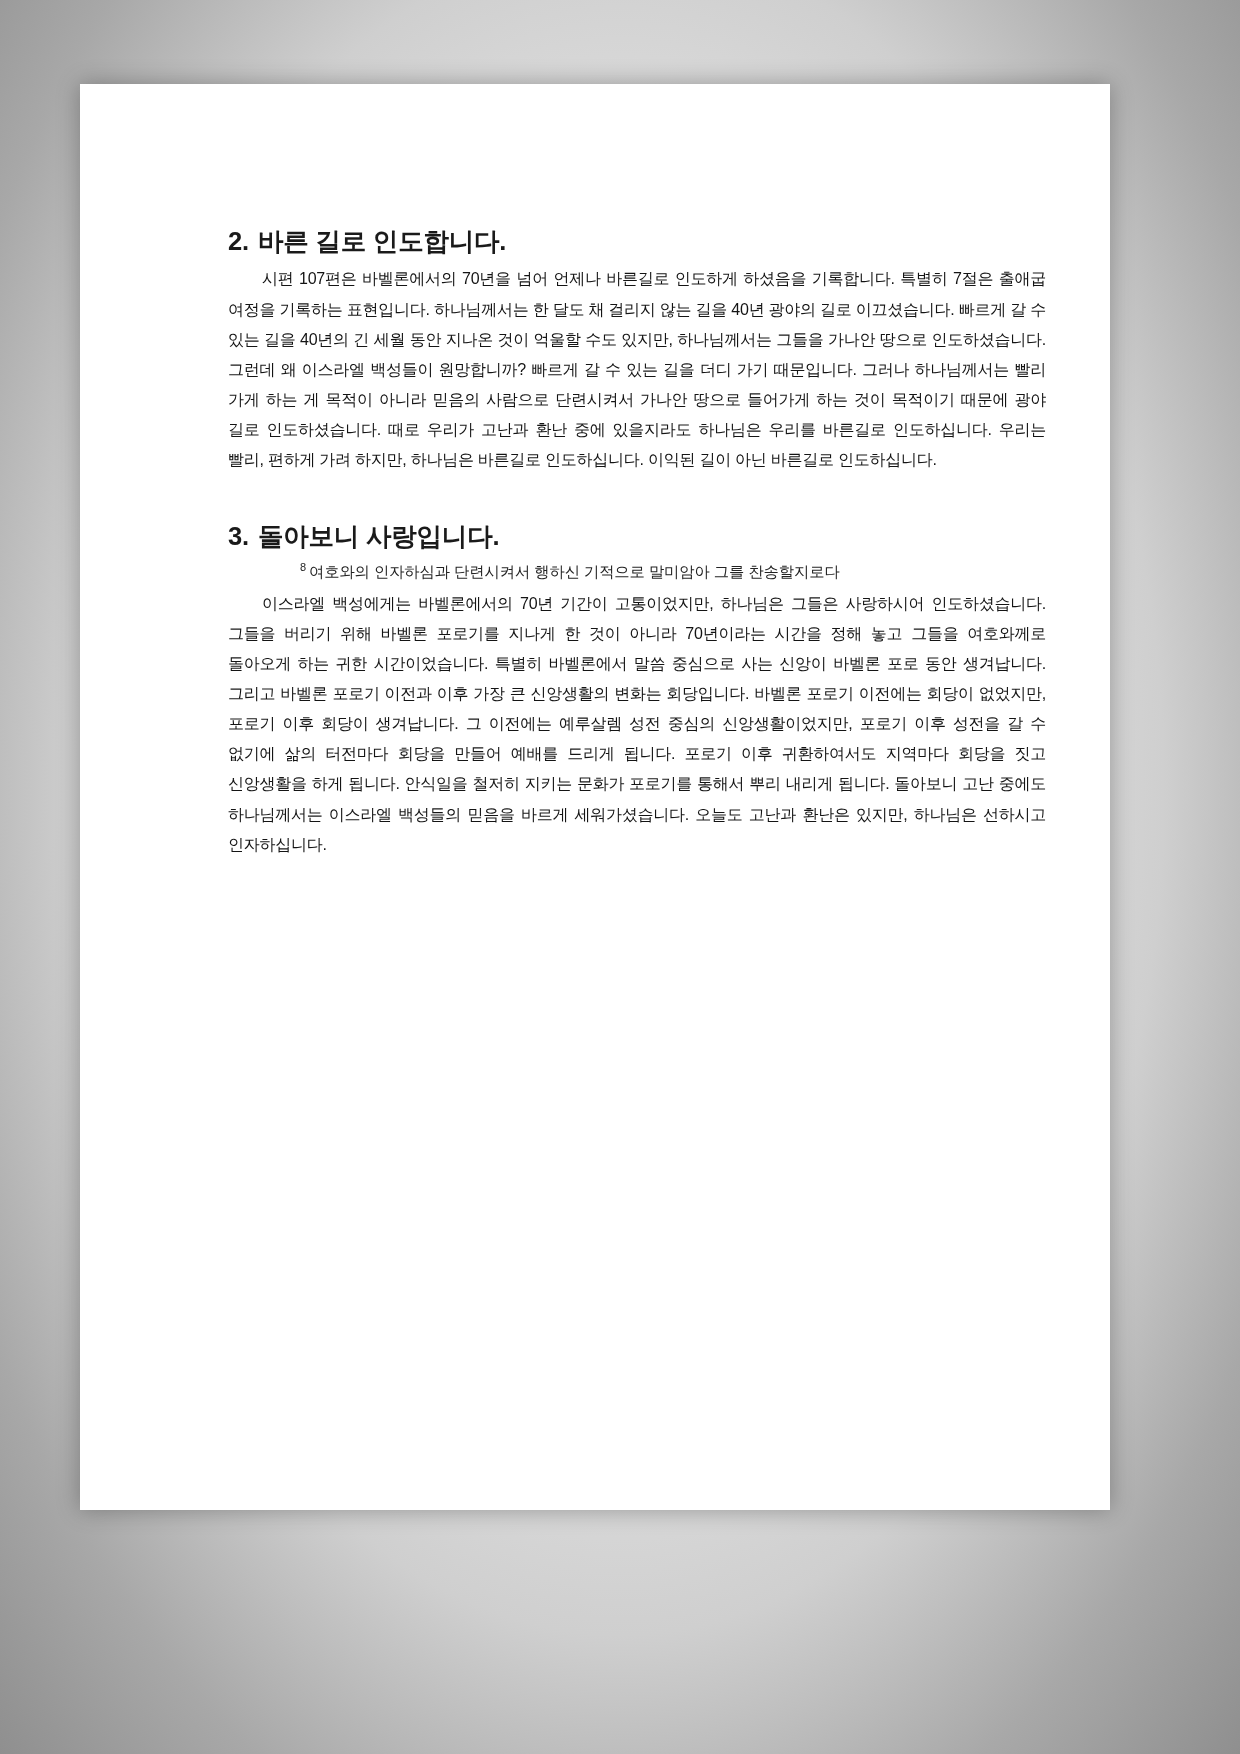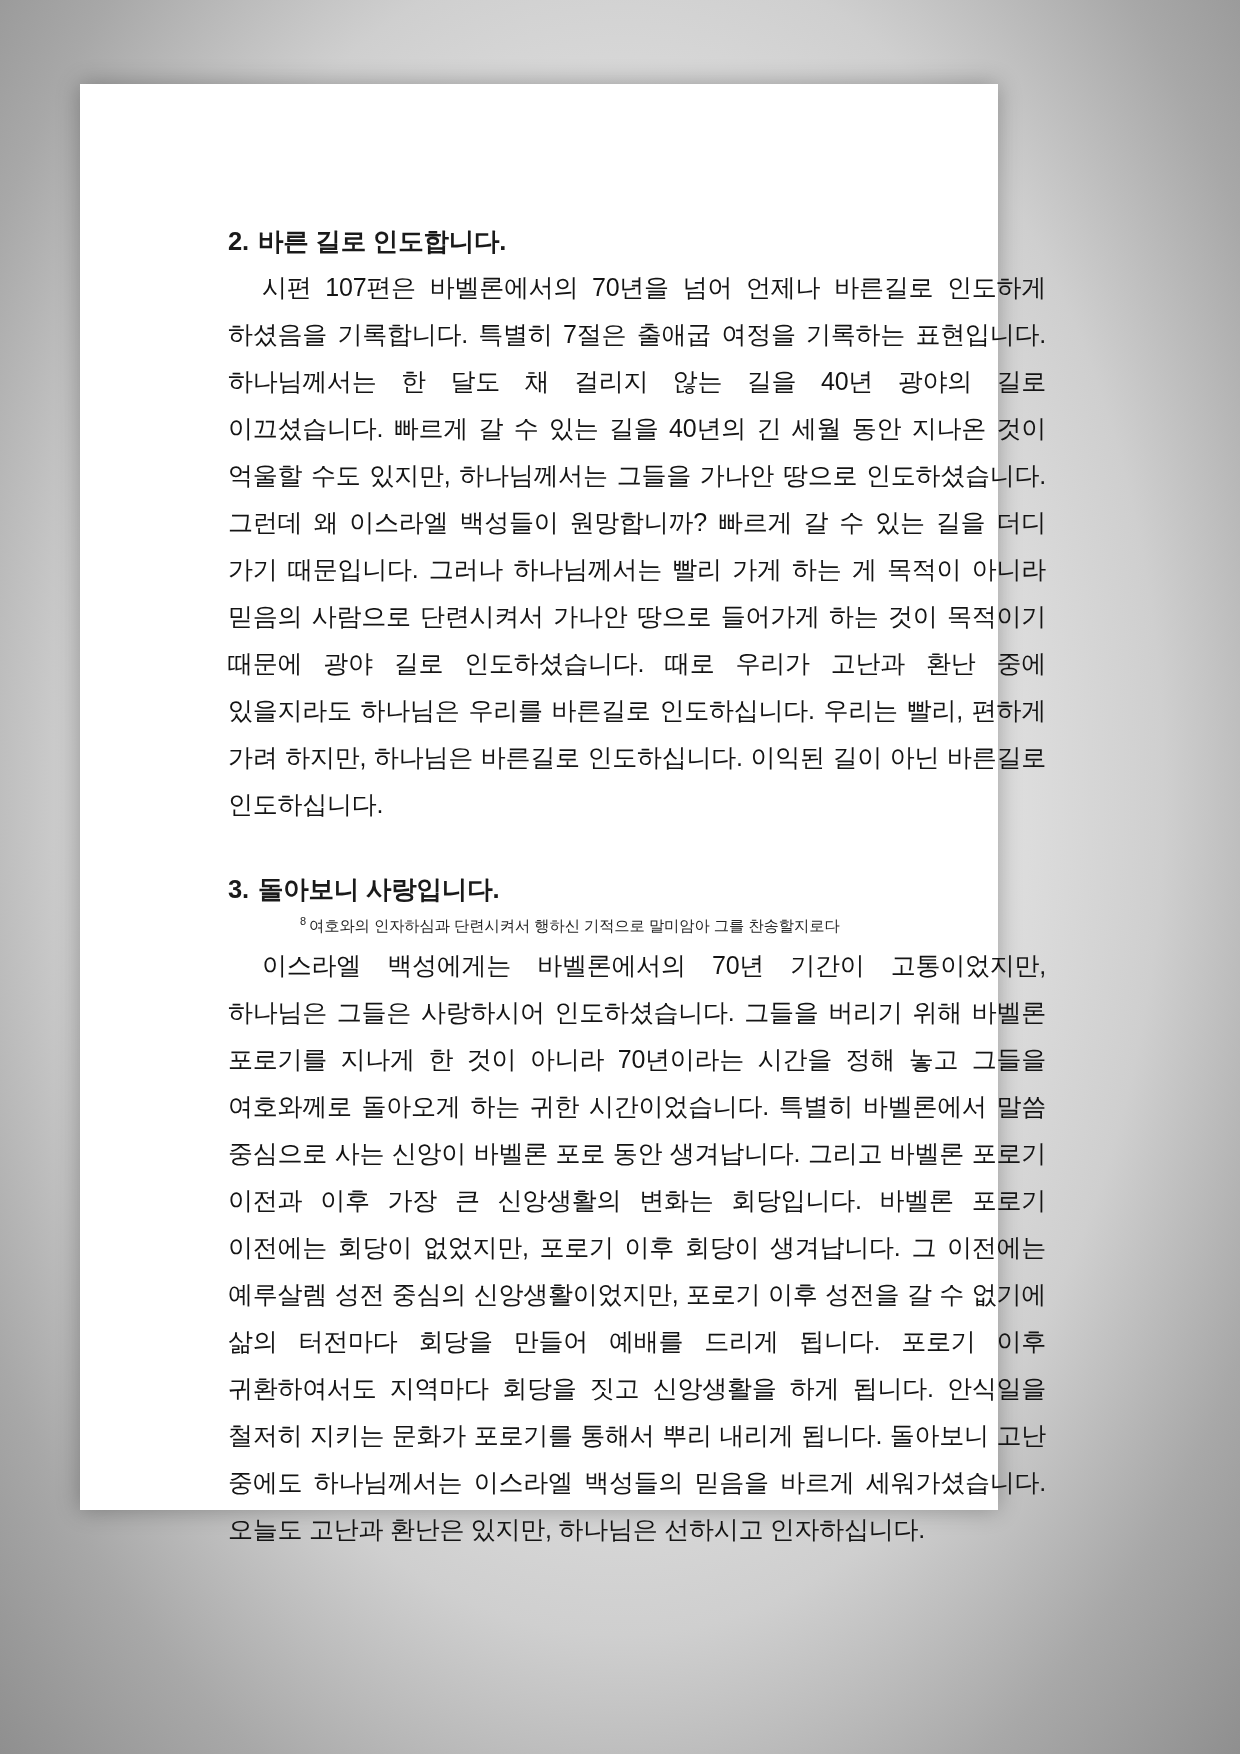--- a/index.html
+++ b/index.html
@@ -10,21 +10,21 @@
     width: 1240px;
     height: 1754px;
     background: radial-gradient(ellipse at 50% 45%, #f2f2f2 0%, #e6e6e6 35%, #cfcfcf 62%, #a8a8a8 82%, #8f8f8f 100%);
     font-family: "Liberation Sans", sans-serif;
     overflow: hidden;
   }
   .page-shadow {
     position: absolute;
     left: 80px;
     top: 84px;
-    width: 918px;
+    width: 1030px;
     height: 1426px;
     background: #ffffff;
     box-shadow: 0 0 22px rgba(0,0,0,0.30);
   }
   .page-inner {
     position: absolute;
     left: 148px;
     top: 140px;
     width: 818px;
   }
@@ -51,21 +51,21 @@
     letter-spacing: -0.1px;
   }
   .verse sup {
     font-size: 11px;
     vertical-align: super;
     margin-right: 3px;
   }
 
   .body-par {
     margin: 3px 0 0 0;
-    font-size: 25px;
+    font-size: 16px;
     line-height: 1.88;
     color: #141414;
     text-align: justify;
     text-justify: inter-character;
     letter-spacing: -0.25px;
     word-break: keep-all;
   }
   .body-par::first-line {
     
   }

